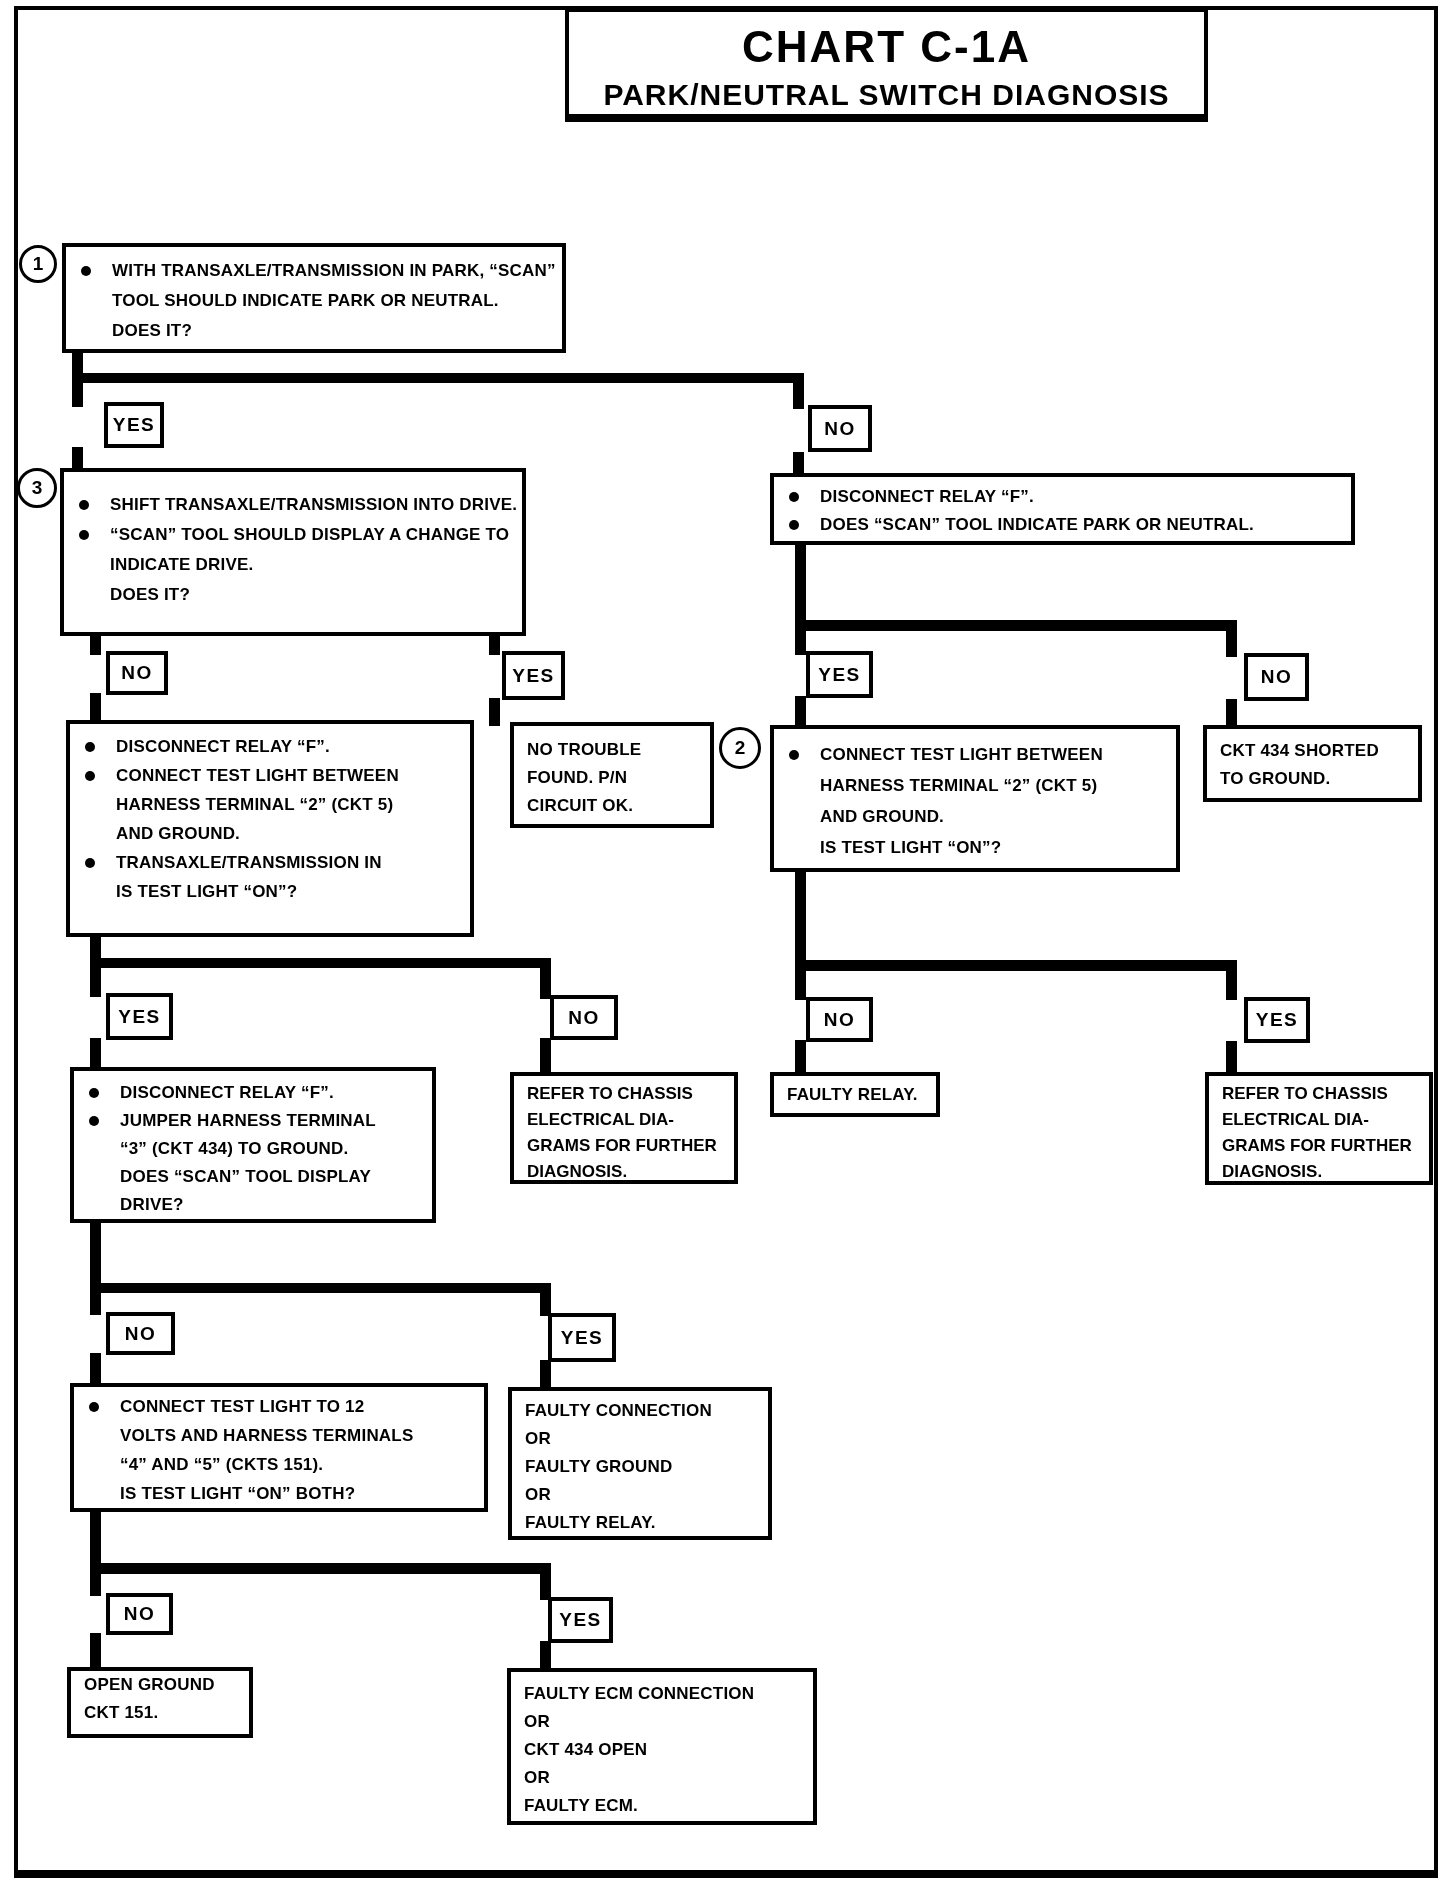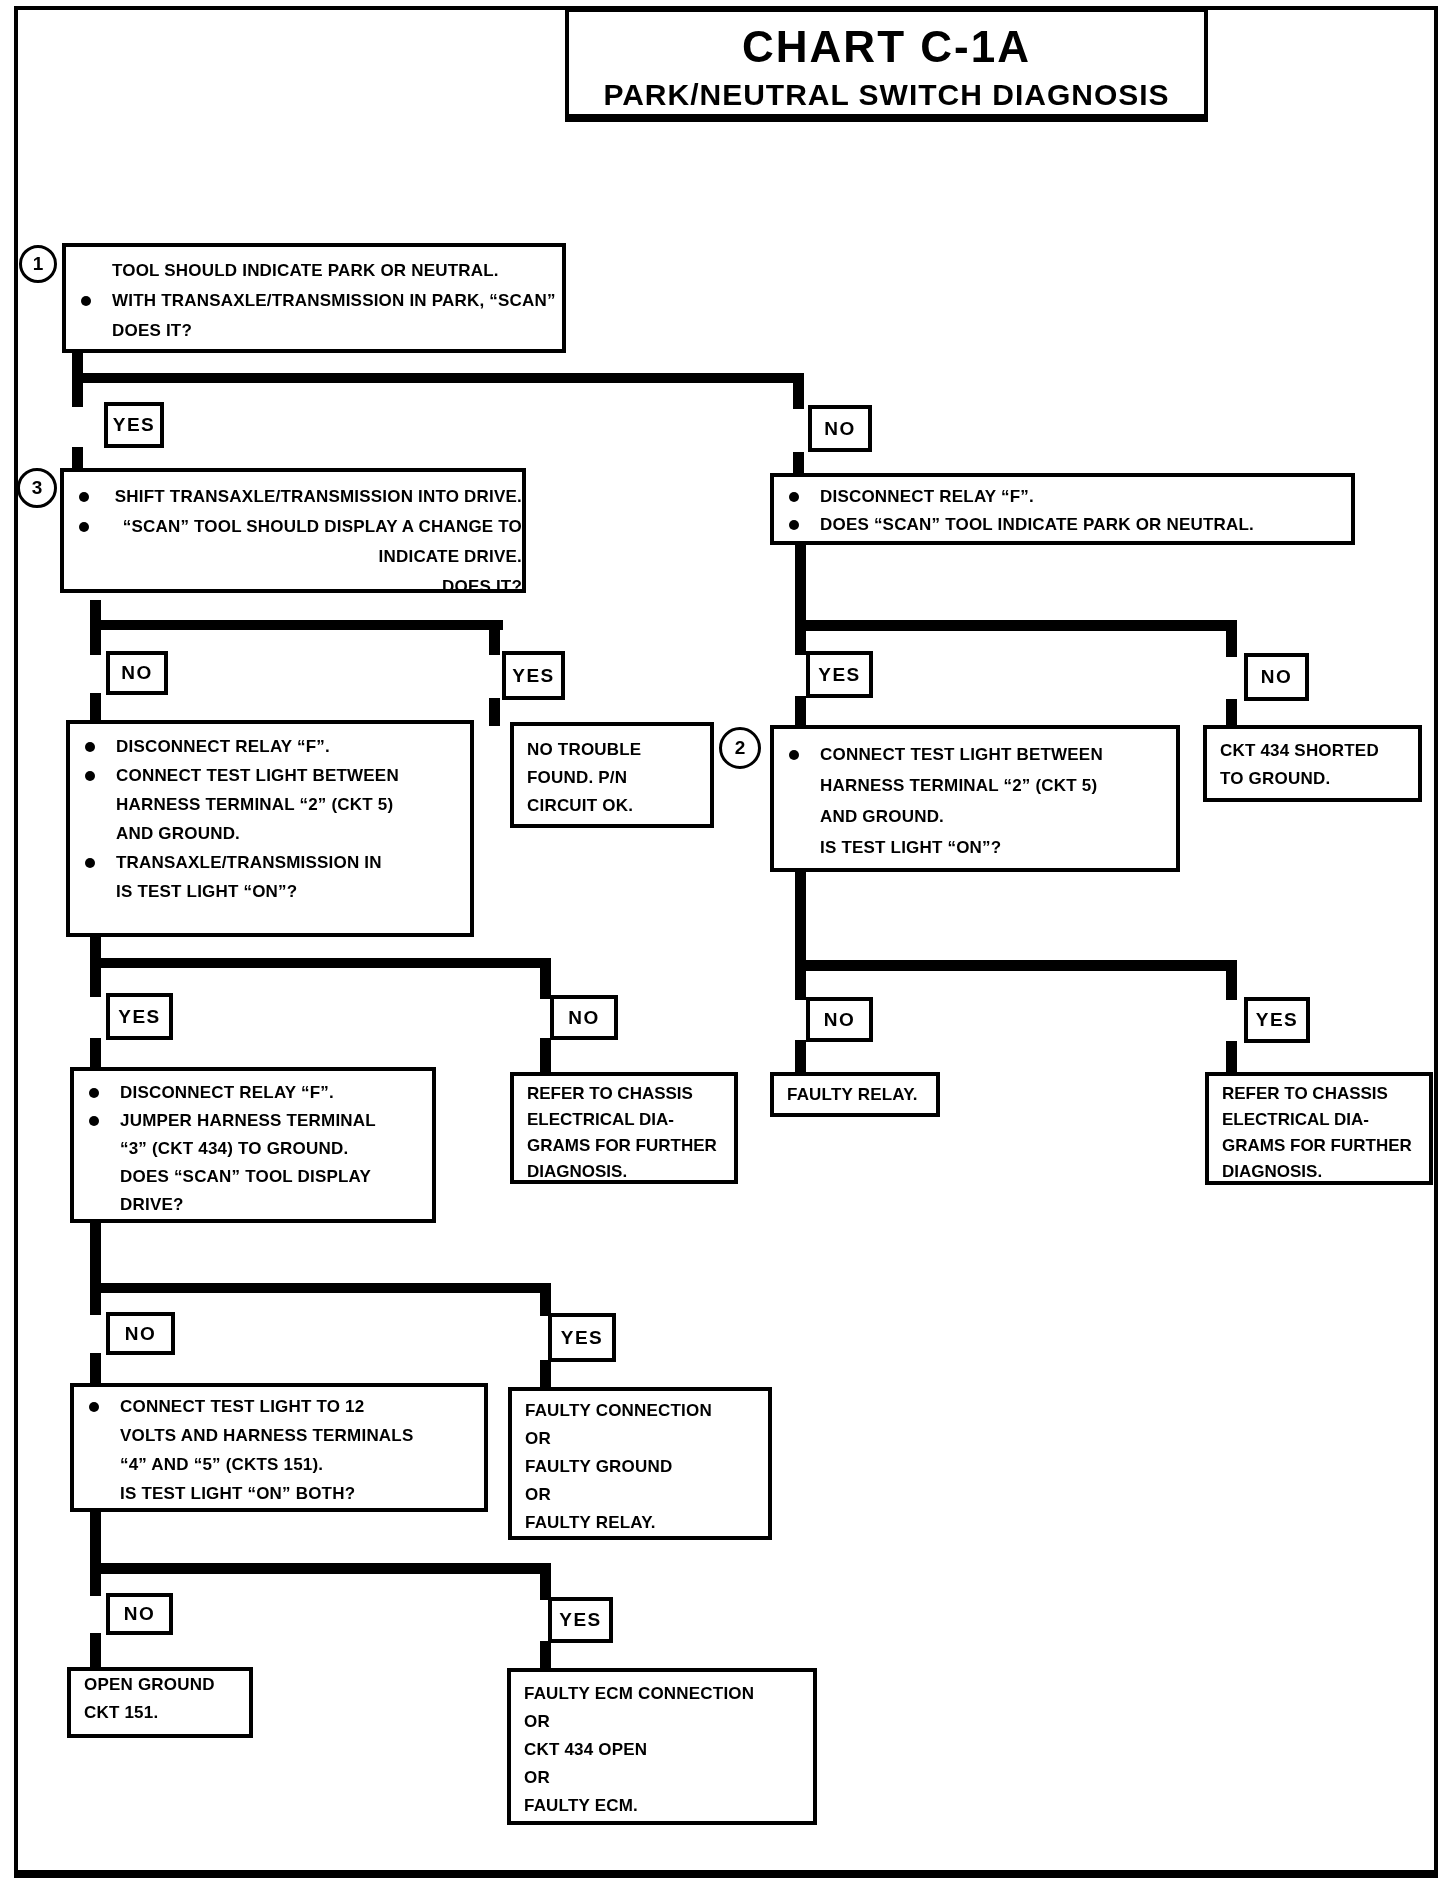--- a/index.html
+++ b/index.html
@@ -77,33 +77,33 @@
     <span>1</span>
   </div>
   <div class="circle" style="left:17px;top:468px;width:40px;height:40px;">
     <span>3</span>
   </div>
   <div class="circle" style="left:719px;top:727px;width:42px;height:42px;">
     <span>2</span>
   </div>
 
   <div class="box" style="left:62px;top:243px;width:504px;height:110px;line-height:30px;padding-top:9px;">
+    <div class="row"><span class="dot"></span><span>WITH TRANSAXLE/TRANSMISSION IN PARK, “SCAN”</span></div>
     <div class="row"><span>TOOL SHOULD INDICATE PARK OR NEUTRAL.</span></div>
-    <div class="row"><span class="dot"></span><span>WITH TRANSAXLE/TRANSMISSION IN PARK, “SCAN”</span></div>
     <div class="row"><span>DOES IT?</span></div>
   </div>
 
   <div class="tag" style="left:66px;top:402px;width:60px;height:46px;">
       <span>YES</span>
     </div>
   <div class="tag" style="left:770px;top:405px;width:64px;height:47px;">
       <span>NO</span>
     </div>
 
-  <div class="box" style="left:60px;top:468px;width:466px;height:125px;line-height:30px;padding-top:10px;text-align:right;">
+  <div class="box" style="left:60px;top:468px;width:466px;height:168px;line-height:30px;padding-top:18px;">
     <div class="row"><span class="dot"></span><span>SHIFT TRANSAXLE/TRANSMISSION  INTO DRIVE.</span></div>
     <div class="row"><span class="dot"></span><span>“SCAN” TOOL SHOULD DISPLAY A CHANGE TO</span></div>
     <div class="row"><span>INDICATE DRIVE.</span></div>
     <div class="row"><span>DOES IT?</span></div>
   </div>
 
   <div class="box" style="left:770px;top:473px;width:585px;height:72px;line-height:28px;padding-top:6px;">
     <div class="row"><span class="dot"></span><span>DISCONNECT RELAY “F”.</span></div>
     <div class="row"><span class="dot"></span><span>DOES “SCAN” TOOL INDICATE PARK OR NEUTRAL.</span></div>
   </div>

